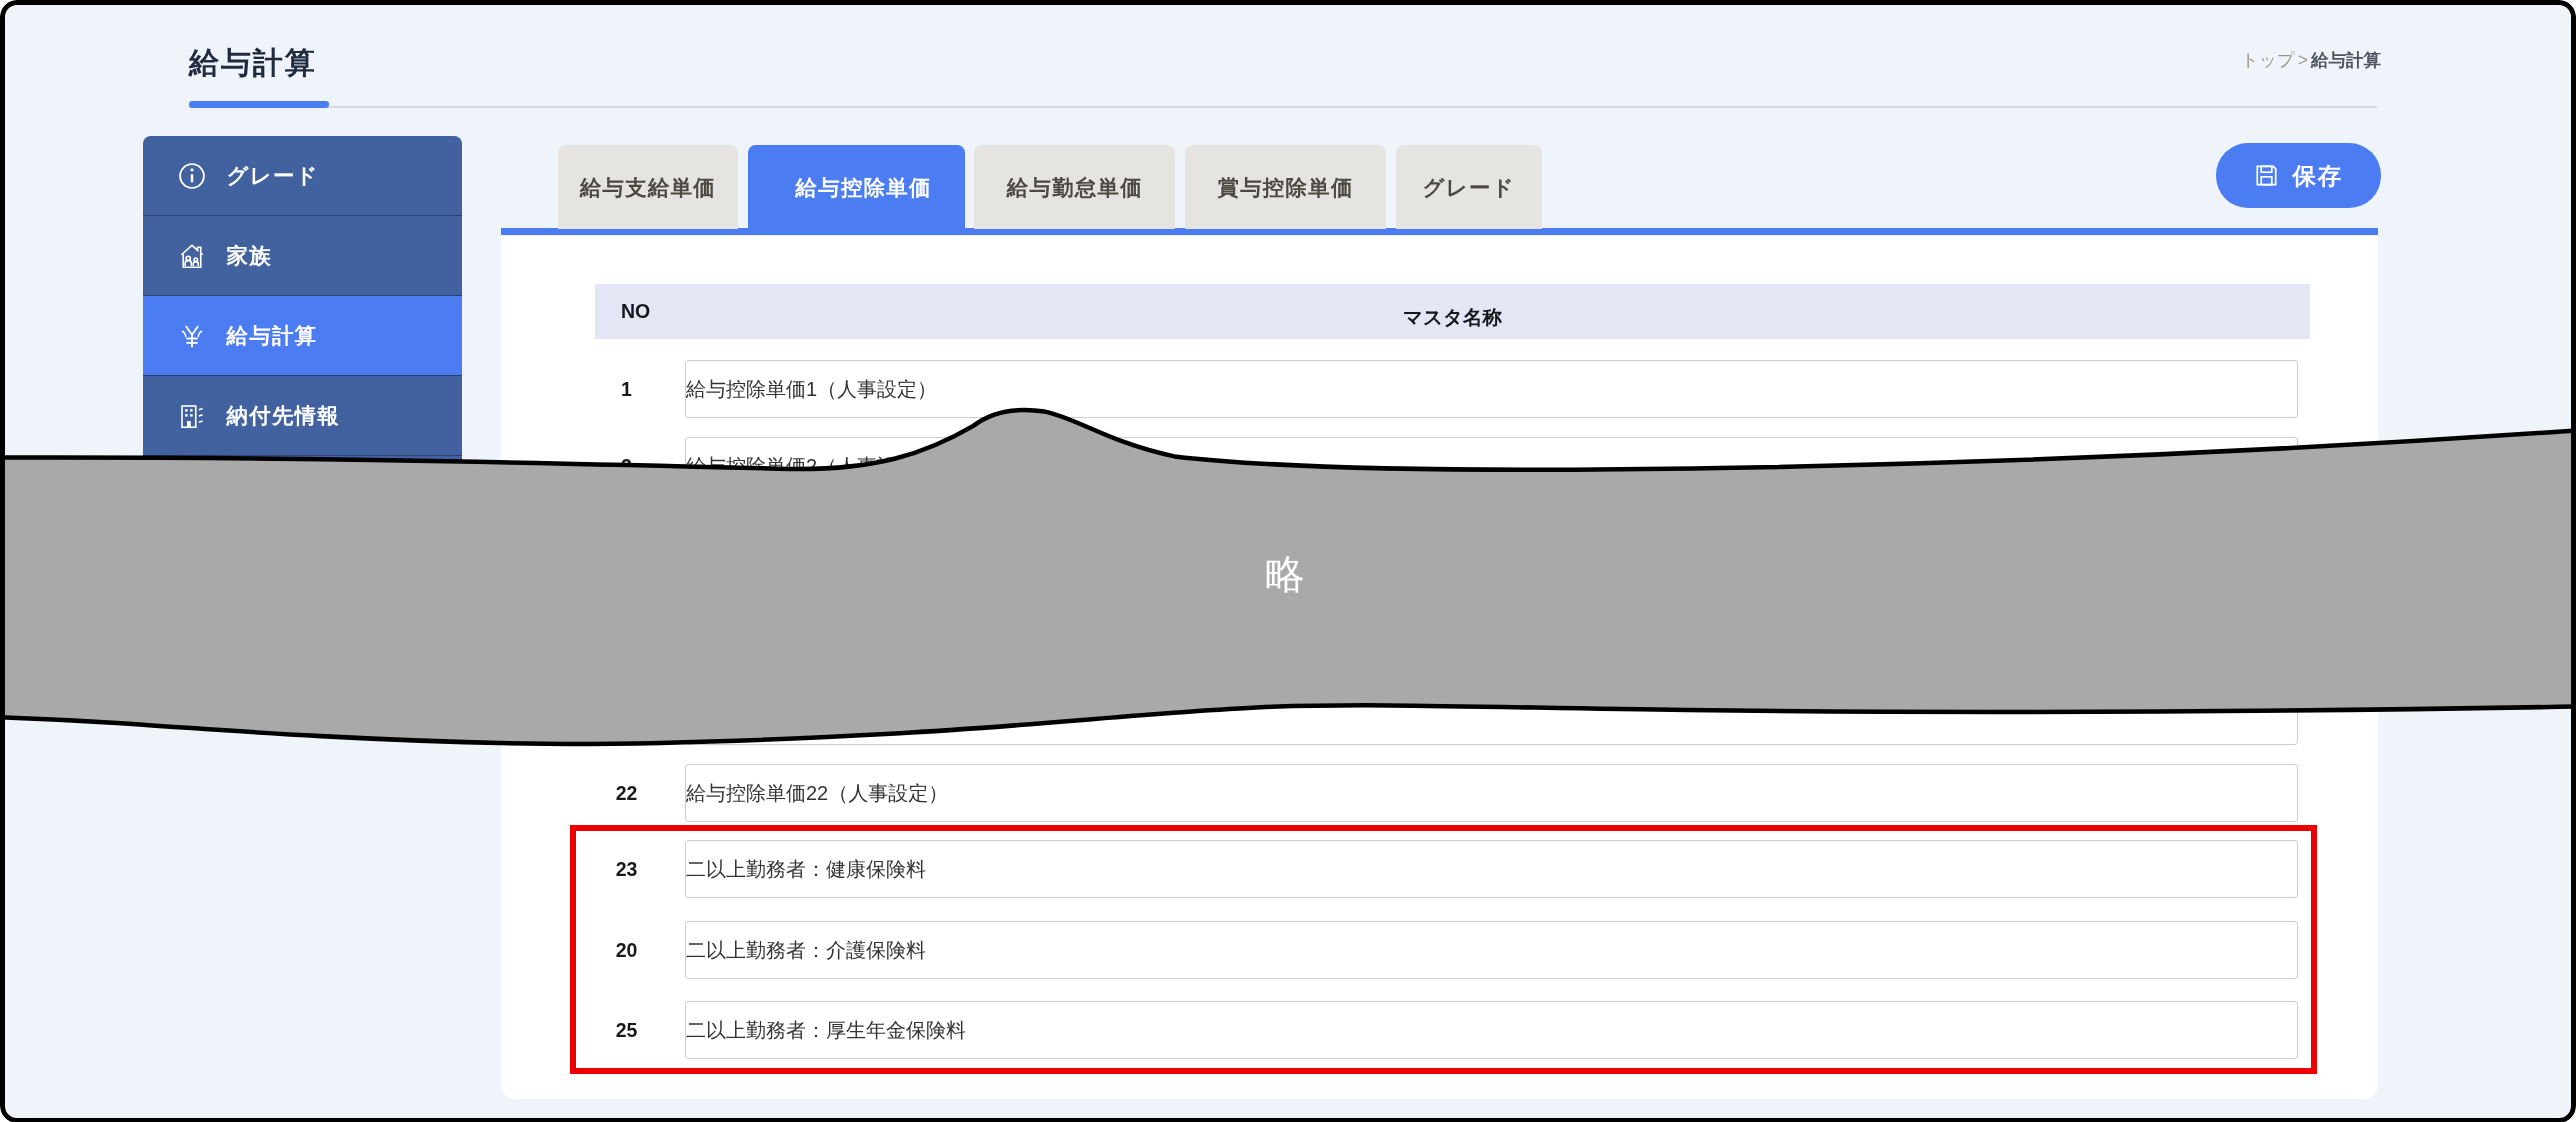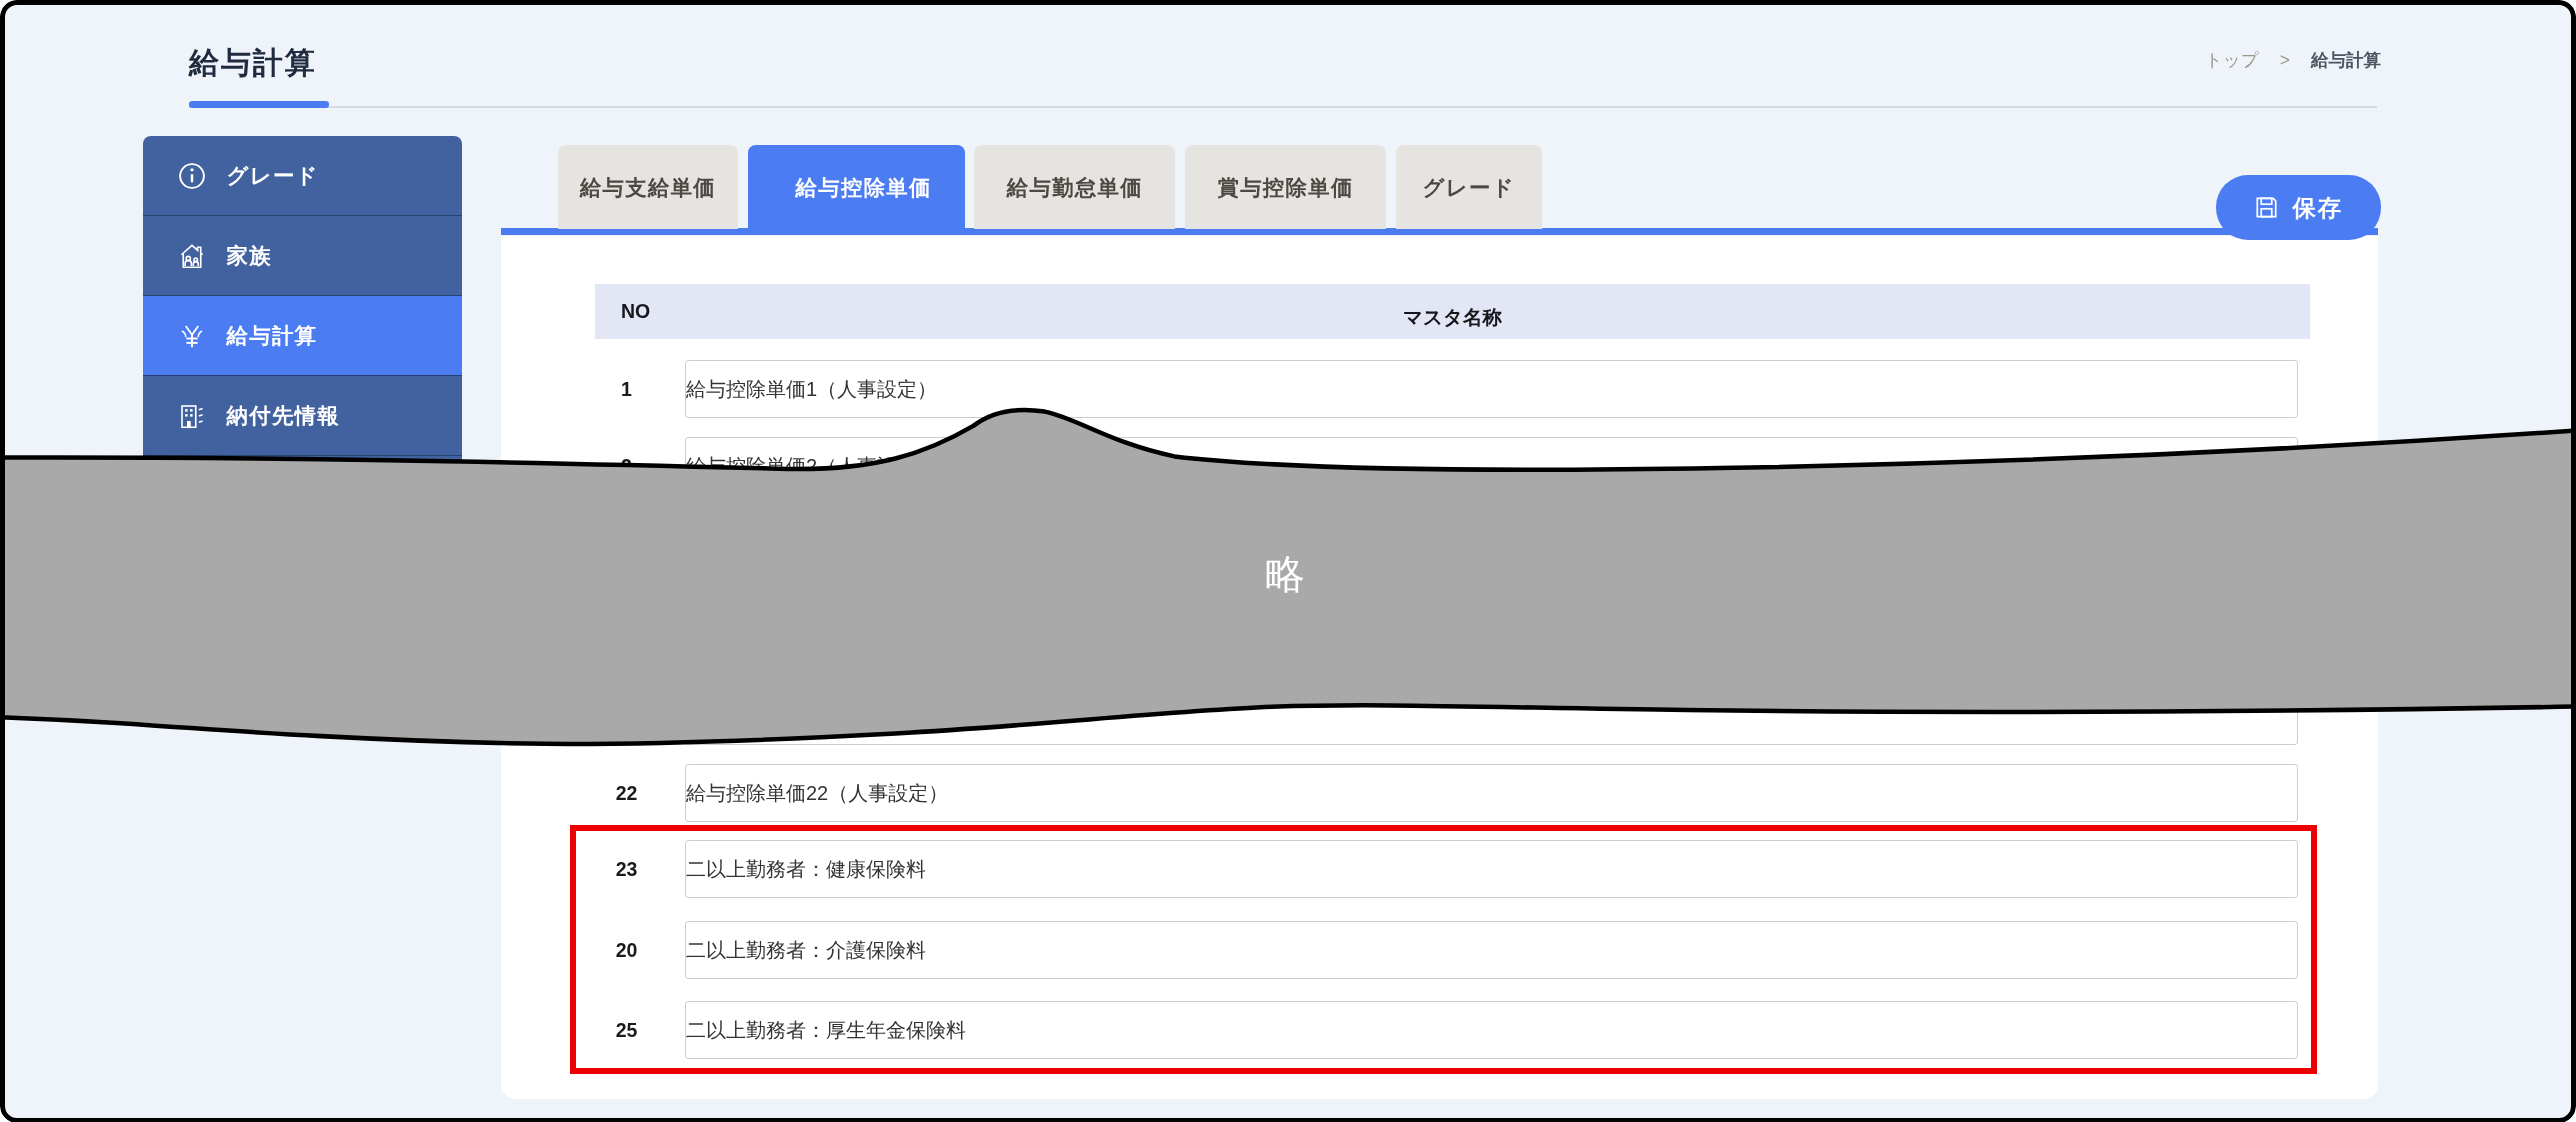--- a/index.html
+++ b/index.html
@@ -9,42 +9,42 @@
     font-family:"Liberation Sans","DejaVu Sans",sans-serif;
   }
   .frame-border{
     position:absolute;inset:0;border:5.2px solid #000;border-radius:17px;
     pointer-events:none;z-index:99;
   }
   
   .page-title{position:absolute;left:189px;top:43px;font-size:30px;font-weight:700;color:#202B40;letter-spacing:1.9px;z-index:3;}
   .title-underline{position:absolute;left:189px;top:101px;width:140px;height:6.5px;background:#4B7CF2;border-radius:3.2px;z-index:4;}
   .header-divider{position:absolute;left:189px;top:106px;width:2188px;height:1.9px;background:#D6DAE4;z-index:3;}
-  .breadcrumb{position:absolute;right:195px;top:48px;display:flex;gap:21px;align-items:center;font-size:17.5px;z-index:3;}
+  .breadcrumb{position:absolute;right:195px;top:48px;display:flex;gap:3px;align-items:center;font-size:17.5px;z-index:3;}
   .bc-home{color:#9C978D;cursor:pointer;}
   .bc-sep{color:#9C978D;}
   .bc-current{color:#4E5560;font-weight:700;}
   
   .sidebar{position:absolute;left:143px;top:136px;width:319px;z-index:5;border-radius:7.8px 7.8px 0 0;overflow:hidden;}
   .side-item{height:79px;background:#41619F;display:flex;align-items:center;cursor:pointer;}
   .side-item + .side-item{border-top:1.9px solid #294170;}
   .side-item.active{background:#4B7CF2;}
   .side-item .ico{width:30px;height:30px;margin-left:34px;flex:0 0 auto;}
   .side-item .lbl{margin-left:19.5px;color:#fff;font-size:21.4px;font-weight:700;letter-spacing:1.3px;}
   .side-cont{height:22px;background:#41619F;border-top:1.9px solid #294170;}
   
   .tabs{position:absolute;left:558px;top:145px;display:flex;gap:9.7px;z-index:10;}
   .tab{height:84px;border-radius:7.8px 7.8px 0 0;background:#E6E4E1;color:#4C4842;
        display:flex;align-items:center;justify-content:center;font-size:21.4px;font-weight:700;
        letter-spacing:1.3px;cursor:pointer;}
   .tab.active{background:#4B7CF2;color:#fff;padding-left:15px;}
   .tab-bar{position:absolute;left:501px;top:228px;width:1877px;height:7.1px;background:#4B7CF2;z-index:9;}
   
   .save-btn{position:absolute;right:195px;top:143px;height:65px;padding:0 38px;background:#4B7CF2;
-    border:none;border-radius:32px;display:flex;align-items:center;gap:13px;cursor:pointer;z-index:30;margin-top:32px;}
+    border:none;border-radius:32px;display:flex;align-items:center;gap:13px;cursor:pointer;z-index:30;}
   .save-btn .txt{color:#fff;font-size:23.4px;font-weight:700;letter-spacing:1.9px;}
   
   .card{position:absolute;left:501px;top:236px;width:1877px;height:863px;background:#fff;
     border-radius:0 0 14.3px 14.3px;z-index:1;}
   .thead{position:absolute;left:595px;top:284px;width:1715px;height:55px;background:#E2E6F5;z-index:2;}
   .th-no{position:absolute;left:26px;top:0;height:55px;display:flex;align-items:center;
     font-size:19.5px;font-weight:700;color:#15171B;}
   .th-name{position:absolute;left:0;top:0;width:100%;height:66px;display:flex;align-items:center;
     justify-content:center;font-size:19.5px;font-weight:700;color:#15171B;}
   .row{position:absolute;left:501px;width:1877px;height:58px;z-index:2;}

